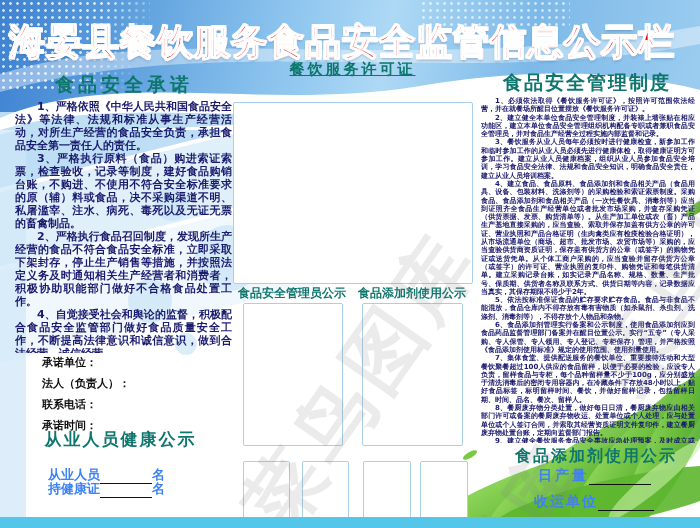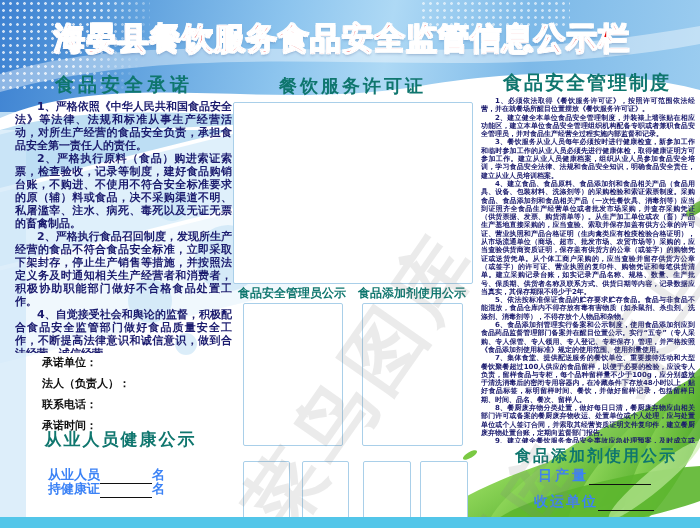--- a/index.html
+++ b/index.html
@@ -25,28 +25,28 @@
   #header-waves{position:absolute;left:0;top:0;width:700px;height:130px;z-index:3;pointer-events:none;}
   .watermark{
     position:absolute;z-index:6;color:rgba(130,130,130,.16);
     font-size:78px;font-weight:bold;letter-spacing:8px;white-space:nowrap;
     transform:rotate(-55deg);pointer-events:none;font-family:"DejaVu Serif","Liberation Serif",serif;
   }
   
   .panel-text{position:absolute;z-index:4;}
   #main-title{
     left:0;top:18px;width:684px;text-align:center;
-    font-size:31px;font-weight:bold;color:#e80404;letter-spacing:1px;
+    font-size:36px;font-weight:bold;color:#e80404;letter-spacing:1px;
     -webkit-text-stroke:1.2px #ffffff;
     text-shadow:-1px -1px 0 #fff,1px -1px 0 #fff,-1px 1px 0 #fff,1px 1px 0 #fff,0 2px 3px rgba(30,60,120,.35);
     z-index:5;
   }
   .col-heading{font-weight:bold;color:#0f766e;text-align:center;}
   #commit-heading{left:18px;top:72px;width:212px;font-size:19px;letter-spacing:4px;}
-  #license-heading{left:250px;top:74px;width:205px;font-size:18px;letter-spacing:3px;}
+  #license-heading{left:250px;top:60px;width:205px;font-size:15px;letter-spacing:3px;text-decoration:underline;}
   #system-heading{left:482px;top:70px;width:210px;font-size:19px;letter-spacing:2px;}
   #commit-body{
     left:15px;top:100px;width:217px;height:253px;overflow:hidden;
     font-size:11px;font-weight:bold;color:#1b1b6e;line-height:13px;text-align:justify;
   }
   #commit-body p{margin:0;text-indent:2em;}
   #commit-fields{left:42px;top:355px;width:190px;font-size:11px;font-weight:bold;color:#101010;}
   #commit-fields div{margin:0 0 6px 0;}
   #health-heading{left:18px;top:428px;width:205px;font-size:17px;letter-spacing:2px;}
   .blank-row{position:absolute;z-index:4;font-size:13px;font-weight:bold;color:#3b82f6;white-space:nowrap;}
@@ -119,21 +119,21 @@
 
   <div class="watermark" style="left:190px;top:330px;">菜鸟图库</div>
   <div class="watermark" style="left:300px;top:540px;">菜鸟图库</div>
   <div class="watermark" style="left:540px;top:190px;">菜鸟图库</div>
 
   <div id="main-title" class="panel-text">海晏县餐饮服务食品安全监管信息公示栏</div>
 
   <div id="commit-heading" class="panel-text col-heading">食品安全承诺</div>
   <div id="commit-body" class="panel-text">
       <p>1、严格依照《中华人民共和国食品安全法》等法律、法规和标准从事生产经营活动，对所生产经营的食品安全负责，承担食品安全第一责任人的责任。</p>
-      <p>2、严格执行原料（食品）购进索证索票，检查验收，记录等制度，建好食品购销台账，不购进、不使用不符合安全标准要求的原（辅）料或食品，决不采购渠道不明、私屠滥宰、注水、病死、毒死以及无证无票的畜禽制品。</p>
+      <p>3、严格执行原料（食品）购进索证索票，检查验收，记录等制度，建好食品购销台账，不购进、不使用不符合安全标准要求的原（辅）料或食品，决不采购渠道不明、私屠滥宰、注水、病死、毒死以及无证无票的畜禽制品。</p>
       <p>2、严格执行食品召回制度，发现所生产经营的食品不符合食品安全标准，立即采取下架封存，停止生产销售等措施，并按照法定义务及时通知相关生产经营者和消费者，积极协助职能部门做好不合格食品处置工作。</p>
       <p>4、自觉接受社会和舆论的监督，积极配合食品安全监管部门做好食品质量安全工作，不断提高法律意识和诚信意识，做到合法经营、诚信经营。</p>
     </div>
   <div id="commit-fields" class="panel-text">
     <div>承诺单位：</div>
     <div>法人（负责人）：</div>
     <div>联系电话：</div>
     <div>承诺时间：</div>
   </div>
   <div id="health-heading" class="panel-text col-heading">从业人员健康公示</div>

